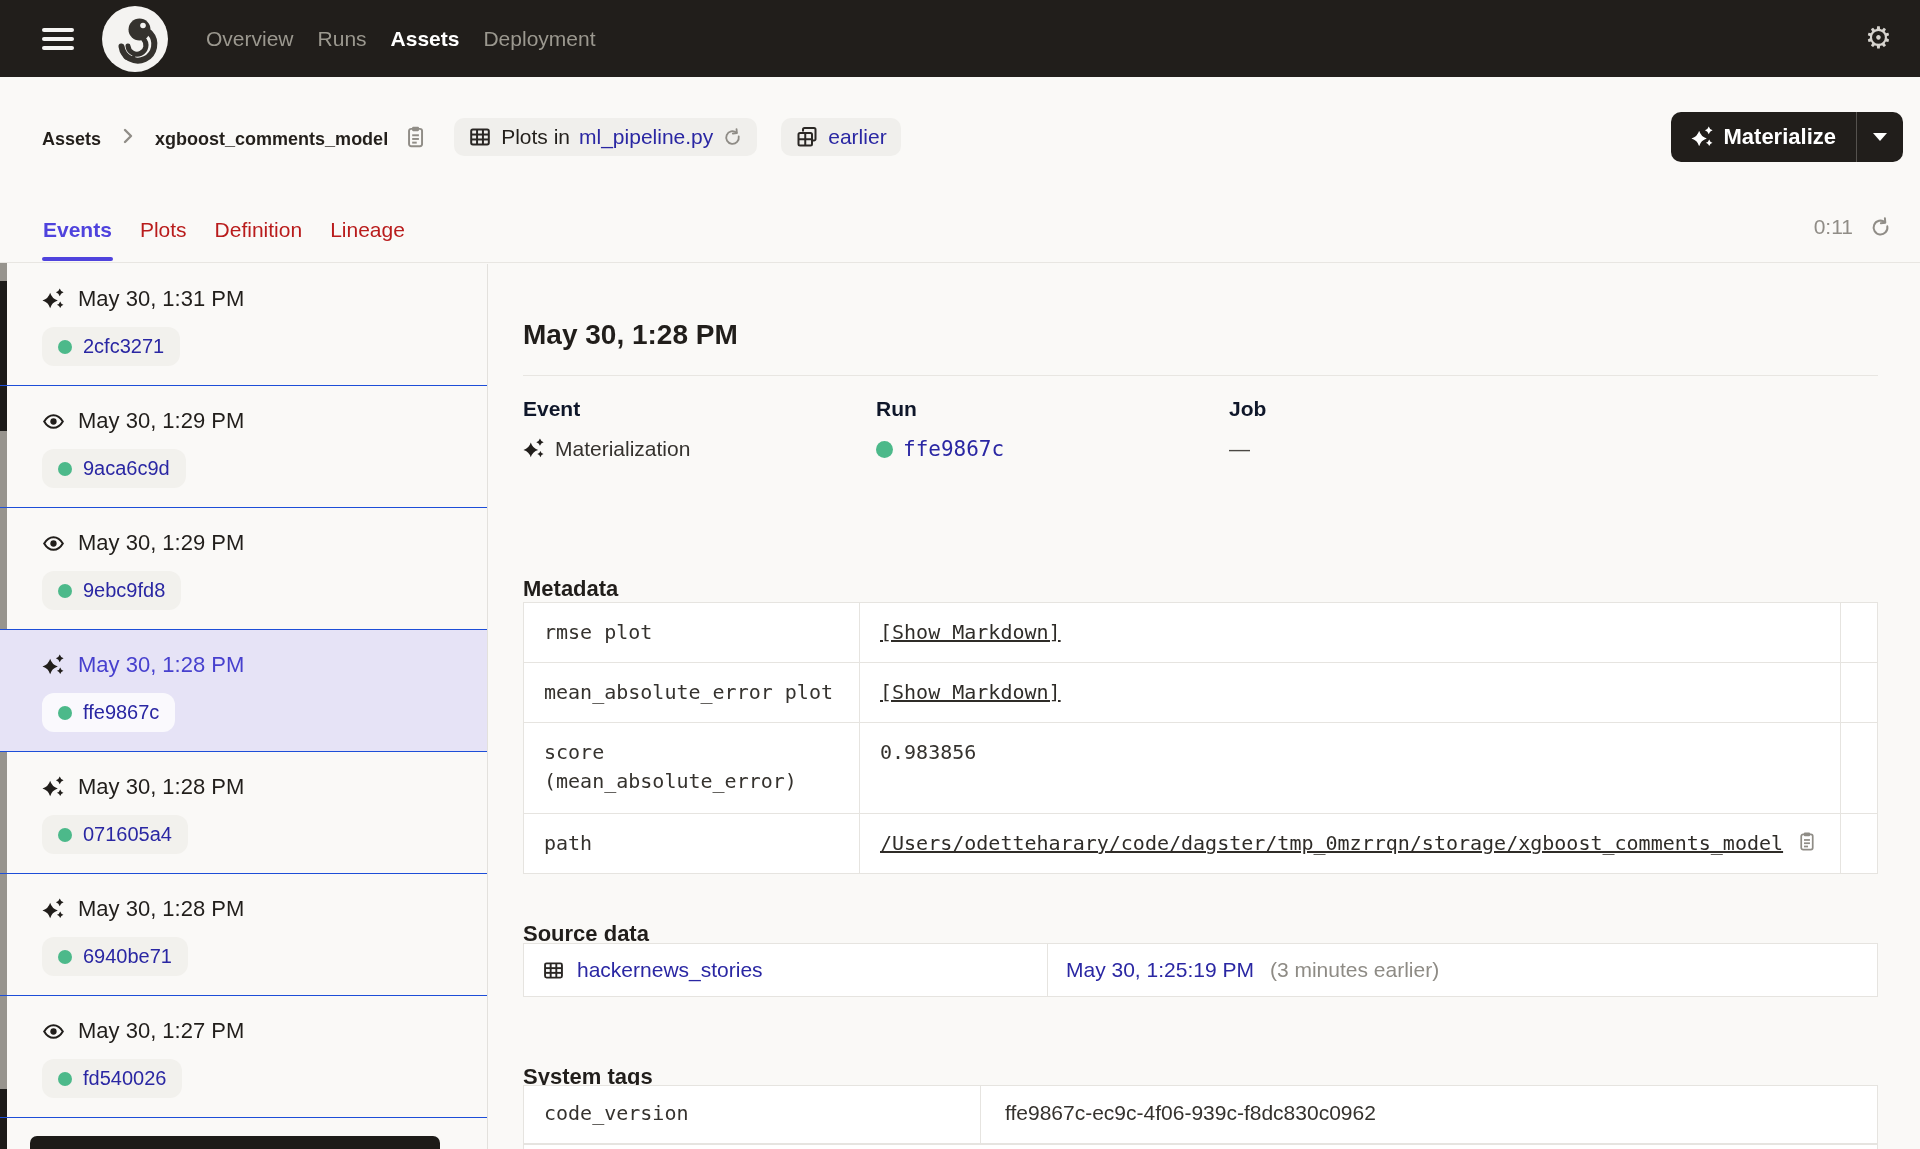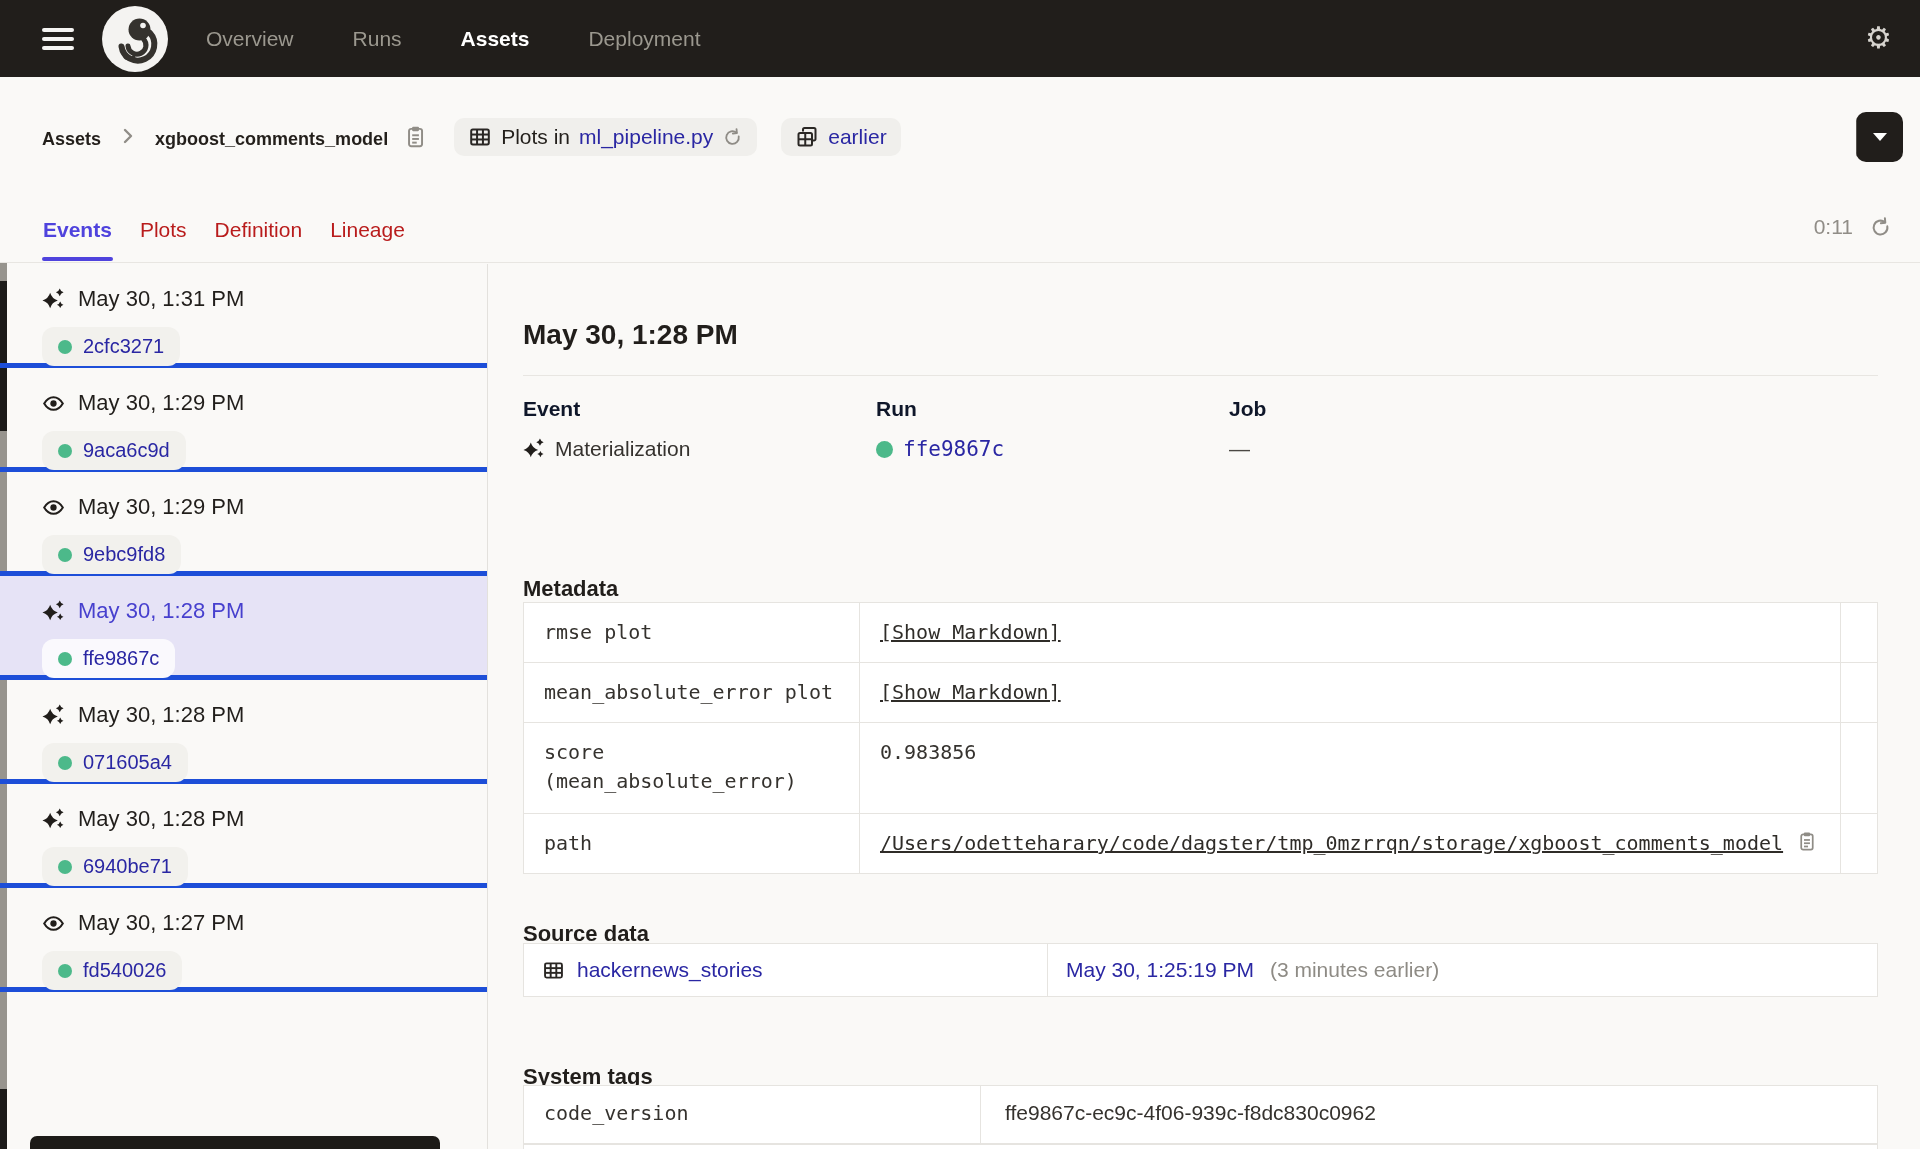--- a/index.html
+++ b/index.html
@@ -16,21 +16,21 @@
   *{box-sizing:border-box;}
   html,body{margin:0;padding:0;}
   body{width:1920px;height:1149px;overflow:hidden;font-family:"Liberation Sans",sans-serif;background:#D8D6D2;}
   #screen{position:relative;width:1920px;height:1149px;background:var(--c-bg);overflow:hidden;}
 
   
   .topnav{position:absolute;top:0;left:0;width:100%;height:77px;background:var(--c-nav);display:flex;align-items:center;}
   .hamburger{margin-left:42px;width:32px;display:flex;flex-direction:column;gap:5px;cursor:pointer;}
   .hamburger span{display:block;height:4px;border-radius:2px;background:#F5F4F2;}
   .logo{margin-left:28px;width:66px;height:66px;flex:0 0 auto;cursor:pointer;}
-  .navlinks{display:flex;gap:59px;margin-left:38px;}
+  .navlinks{display:flex;gap:24px;margin-left:38px;}
   .navlink{font-size:21px;color:#9B988F;cursor:pointer;}
   .navlink.active{color:#FFFFFF;font-weight:700;}
   .searchpill{position:absolute;right:97px;top:18px;width:287px;height:41px;border-radius:21px;background:#3A3733;display:flex;align-items:center;}
   .searchcircle{width:41px;height:41px;border-radius:50%;background:#2B2824;display:flex;align-items:center;justify-content:center;flex:0 0 auto;}
   .searchinput{flex:1;background:transparent;border:none;outline:none;color:#E8E6E2;font-size:21px;font-family:"Liberation Sans",sans-serif;padding:0 0 0 10px;min-width:0;}
   .searchinput::placeholder{color:#A19E98;}
   .slashkey{width:31px;height:30px;margin-right:12px;border-radius:6px;background:#4A4742;color:#CFCCC7;font-size:18px;display:flex;align-items:center;justify-content:center;flex:0 0 auto;}
   .gear{position:absolute;right:28px;top:22px;font-size:30px;line-height:32px;color:#D6D3CE;cursor:pointer;font-family:"DejaVu Sans",sans-serif;}
 
   
@@ -54,21 +54,21 @@
   .tabs{position:absolute;left:42px;top:0;height:67px;display:flex;gap:26px;}
   .tab{font-size:21px;font-weight:500;color:#b91c1c;display:flex;align-items:center;position:relative;cursor:pointer;padding:0 1px;}
   .tab.active{color:var(--c-accent);font-weight:600;}
   .tab.active::after{content:"";position:absolute;left:0;right:0;bottom:2px;height:4px;background:var(--c-accent);border-radius:2px;}
   .timerbox{position:absolute;right:28px;top:0;height:62px;display:flex;align-items:center;gap:16px;color:#908D87;}
   .timer{font-size:21px;}
   .refreshbtn{display:inline-flex;cursor:pointer;color:#908D87;}
 
   
   .sidebar{position:absolute;top:264px;left:0;width:488px;bottom:0;border-right:1px solid #E3E1DD;}
-  .ev{height:104px;border-bottom:5px solid #1d4ed8;padding:22px 0 0 42px;cursor:pointer;}
+  .ev{height:122px;border-bottom:1px solid #1d4ed8;padding:22px 0 0 42px;cursor:pointer;}
   .ev-line1{display:flex;align-items:center;gap:13px;}
   .ev .ico{display:inline-flex;color:#211E1B;}
   .ev-time{font-size:22px;color:#211E1B;}
   .runpill{display:inline-flex;align-items:center;gap:11px;margin-top:15px;background:#F2F1ED;border-radius:12px;padding:8px 16px;cursor:pointer;}
   .dot{width:14px;height:14px;border-radius:50%;background:var(--c-green);flex:0 0 auto;}
   .runid{font-size:20px;color:var(--c-link);}
   .ev.sel{background:var(--c-selrow);}
   .ev.sel .ev-time{color:#4740CE;}
   .ev.sel .runpill{background:#FAF9FD;}
 
@@ -237,20 +237,26 @@
     <span class="hbadge">
       <span class="gridico">
         <svg width="24" height="24" viewBox="0 0 24 24">
             <use href="#ic-layers"></use>
           </svg>
       </span>
       <span class="lnk">earlier</span>
     </span>
   </div>
   <div class="matbtn">
+    <span class="matmain">
+      <svg width="23" height="23" viewBox="0 0 24 24" fill="#FFFFFF">
+          <use href="#ic-sparkles"></use>
+        </svg>
+      <span>Materialize</span>
+    </span>
     <span class="matdivider"></span>
     <span class="matcaret">
       <span class="caret"></span>
     </span>
   </div>
 
   <div class="tabsrow">
     <div class="tabs">
       <span class="tab active">Events</span>
       <span class="tab">Plots</span>

